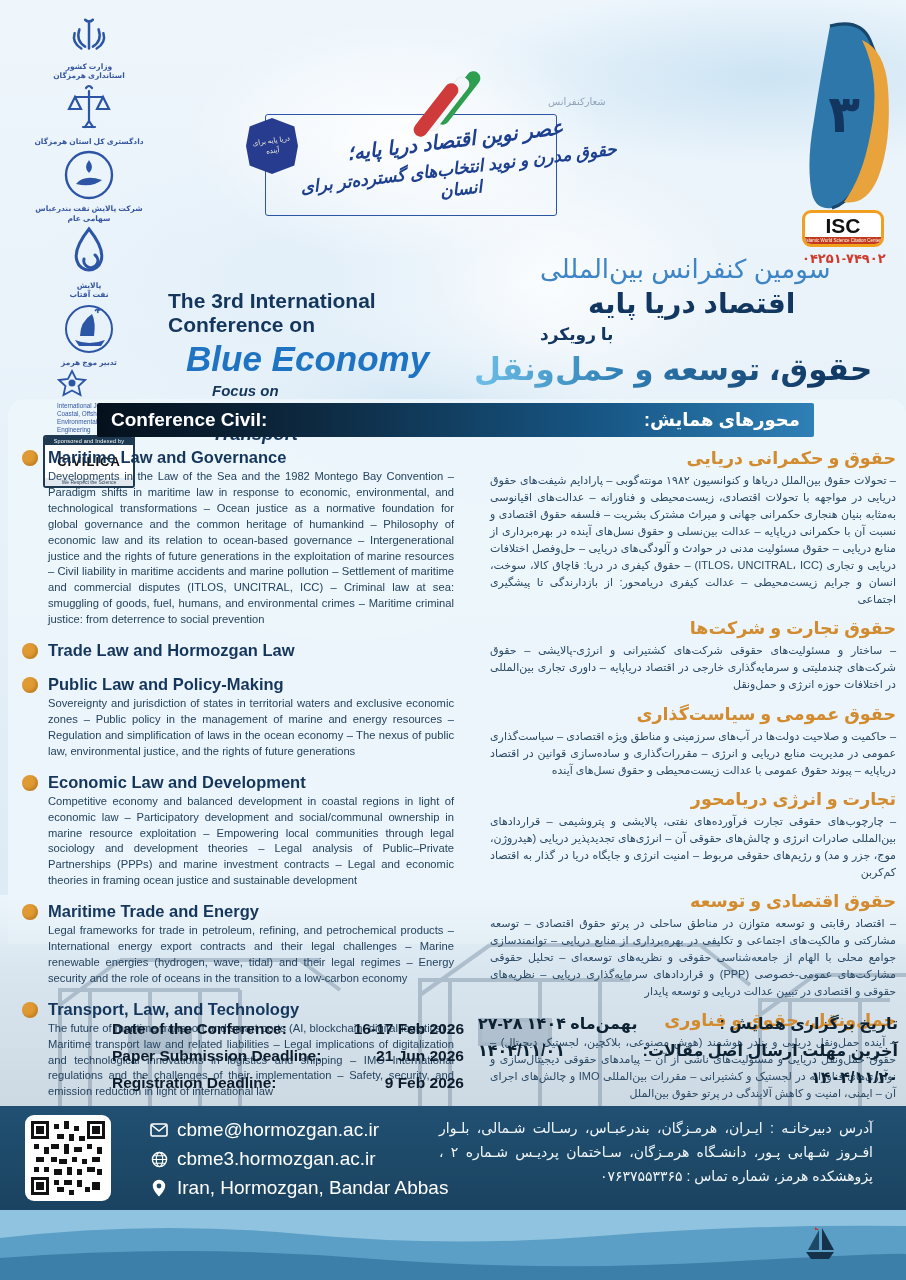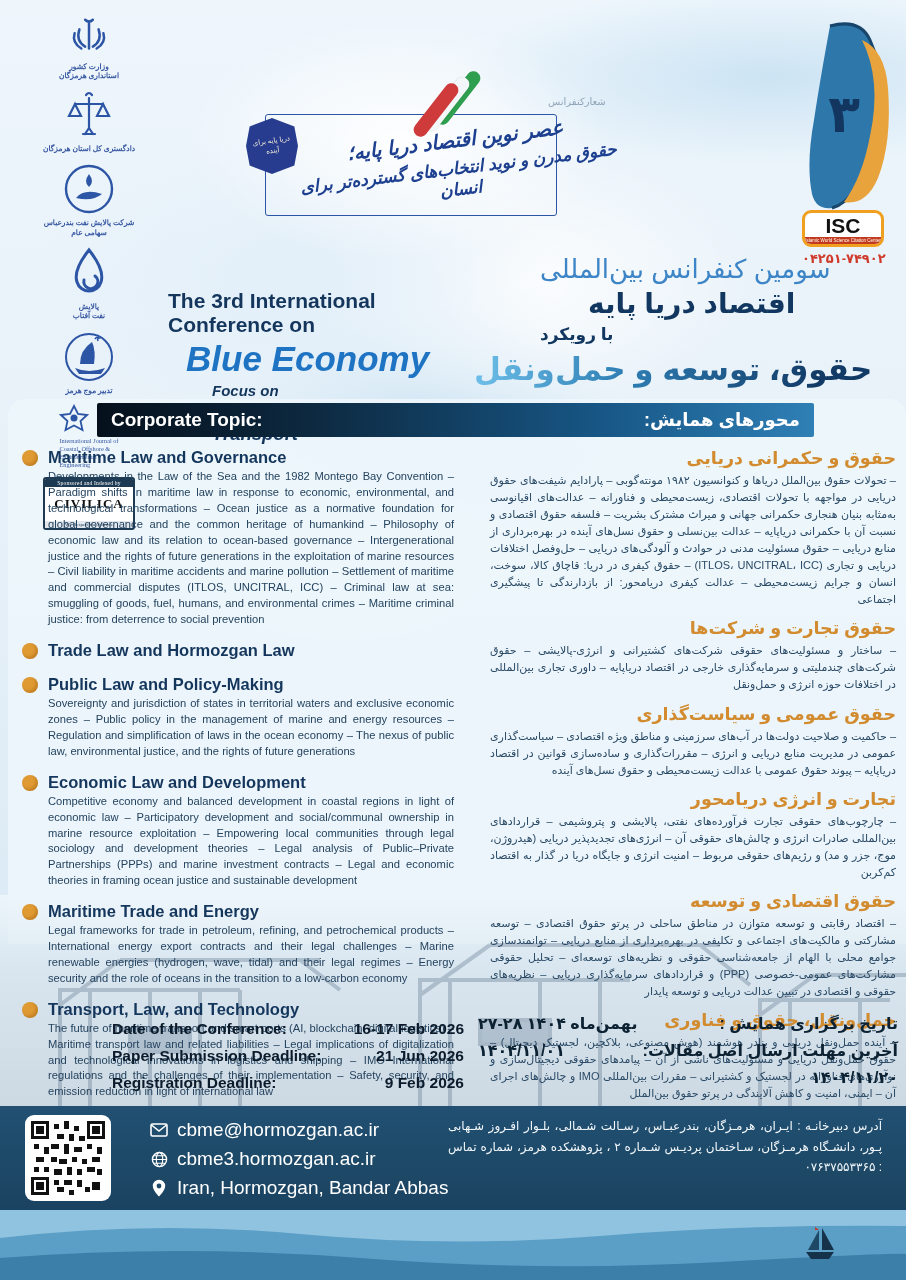--- a/index.html
+++ b/index.html
@@ -13,21 +13,21 @@
   .map-relief{position:absolute;inset:0;z-index:1;
     background:
       radial-gradient(300px 170px at 44% 11%, rgba(255,255,255,.95), rgba(255,255,255,0) 70%),
       radial-gradient(360px 210px at 33% 22%, rgba(226,239,249,.95), rgba(226,239,249,0) 72%),
       radial-gradient(330px 190px at 58% 22%, rgba(255,255,255,.85), rgba(255,255,255,0) 70%),
       radial-gradient(280px 170px at 47% 33%, rgba(205,228,243,.9), rgba(205,228,243,0) 70%),
       radial-gradient(240px 150px at 38% 42%, rgba(255,255,255,.8), rgba(255,255,255,0) 72%),
       radial-gradient(420px 120px at 85% 6%, rgba(190,220,240,.7), rgba(190,220,240,0) 75%);
   }
   
-  .logo-rail{position:absolute;left:30px;top:14px;width:118px;z-index:5;display:flex;flex-direction:column;align-items:center;gap:9px;font-family:Liberation Serif, serif;}
+  .logo-rail{position:absolute;left:30px;top:14px;width:118px;z-index:5;display:flex;flex-direction:column;align-items:center;gap:2px;}
   .logo-item{display:flex;flex-direction:column;align-items:center;gap:2px;}
   .logo-item svg{display:block;}
   .logo-cap{font-size:7.5px;line-height:1.25;color:#3757a2;text-align:center;white-space:pre-line;font-weight:bold;}
   .journal-box{display:flex;align-items:flex-start;gap:3px;}
   .journal-lines{font-size:6.3px;line-height:1.25;color:#3757a2;text-align:left;}
   .civilica{border:2px solid #1d3a52;background:#fff;border-radius:3px;width:92px;text-align:center;overflow:hidden;}
   .civilica .strip{background:#1d3a52;color:#fff;font-size:5.5px;padding:1px 0;letter-spacing:.2px;}
   .civilica .name{font-size:13px;font-weight:bold;color:#111;letter-spacing:1px;padding:9px 0;}
   .civilica .strip2{background:#e2e8ee;color:#1d3a52;font-size:5px;padding:1px 0;}
   
@@ -105,22 +105,22 @@
   
   .footer{position:absolute;left:0;top:1106px;width:906px;height:112px;z-index:8;
     background:linear-gradient(180deg,#215073 0%,#1d4866 60%,#1a4160 100%);}
   .sand{position:absolute;left:0;top:1198px;width:260px;height:40px;z-index:9;
     background:linear-gradient(100deg,#d9c29a 40%,rgba(217,194,154,0) 75%);
     clip-path:polygon(0 30%,100% 60%,60% 100%,0 100%);}
   .qr{position:absolute;left:25px;top:1115px;width:86px;height:86px;background:#fff;border-radius:9px;z-index:10;padding:6px;}
   .contacts{position:absolute;left:150px;top:1119px;z-index:10;display:flex;flex-direction:column;gap:7px;}
   .contact-row{display:flex;align-items:center;gap:9px;color:#fff;font-size:19px;}
   .contact-row .cicon{width:18px;height:18px;flex:0 0 18px;display:flex;align-items:center;justify-content:center;}
-  .address-fa{position:absolute;left:448px;top:1116px;width:434px;z-index:10;direction:rtl;color:#f2f7fb;
-    font-size:12px;line-height:1.72;text-align:justify;}
+  .address-fa{position:absolute;left:439px;top:1116px;width:434px;z-index:10;direction:rtl;color:#f2f7fb;
+    font-size:14px;line-height:1.72;text-align:justify;}
   
   .waves{position:absolute;left:0;bottom:0;width:906px;height:70px;z-index:9;}
   .boat{position:absolute;left:800px;top:1226px;z-index:10;}
 </style>
 </head>
 <body>
 
 <div id="poster">
   <div class="map-relief"></div>
 
@@ -250,21 +250,21 @@
         <path d="M60 200 v-120 h180 M90 200 v-120 M60 95 l60 -45 M240 80 v120 M120 50 h200 M300 50 l40 30 M150 80 v120 M200 80 v120"></path>
         <path d="M420 200 v-130 h210 M450 200 v-130 M420 85 l70 -50 M600 70 v130 M490 35 h230 M700 35 l50 40 M540 70 v130"></path>
         <path d="M760 200 v-110 h130 M790 200 v-110 M760 105 l55 -40 M860 90 v110 M815 65 h91"></path>
         <rect x="130" y="120" width="60" height="22" fill="#7d93a8"></rect>
         <rect x="480" y="110" width="70" height="24" fill="#7d93a8"></rect>
       </g>
     </svg>
   </div>
 
   <div class="section-bar">
-    <div class="en">Corporate Topic:</div>
+    <div class="en">Conference Civil:</div>
     <div class="fa">محورهای همایش:</div>
   </div>
 
   <div class="col-en">
     <div class="topic">
         <span class="bullet"></span>
       <div class="topic-title-en">Maritime Law and Governance</div>
       <div class="topic-body-en">Developments in the Law of the Sea and the 1982 Montego Bay Convention – Paradigm shifts in maritime law in response to economic, environmental, and technological transformations – Ocean justice as a normative foundation for global governance and the common heritage of humankind – Philosophy of economic law and its relation to ocean-based governance – Intergenerational justice and the rights of future generations in the exploitation of marine resources – Civil liability in maritime accidents and marine pollution – Settlement of maritime and commercial disputes (ITLOS, UNCITRAL, ICC) – Criminal law at sea: smuggling of goods, fuel, humans, and environmental crimes – Maritime criminal justice: from deterrence to social prevention</div>
       </div>
     <div class="topic">

